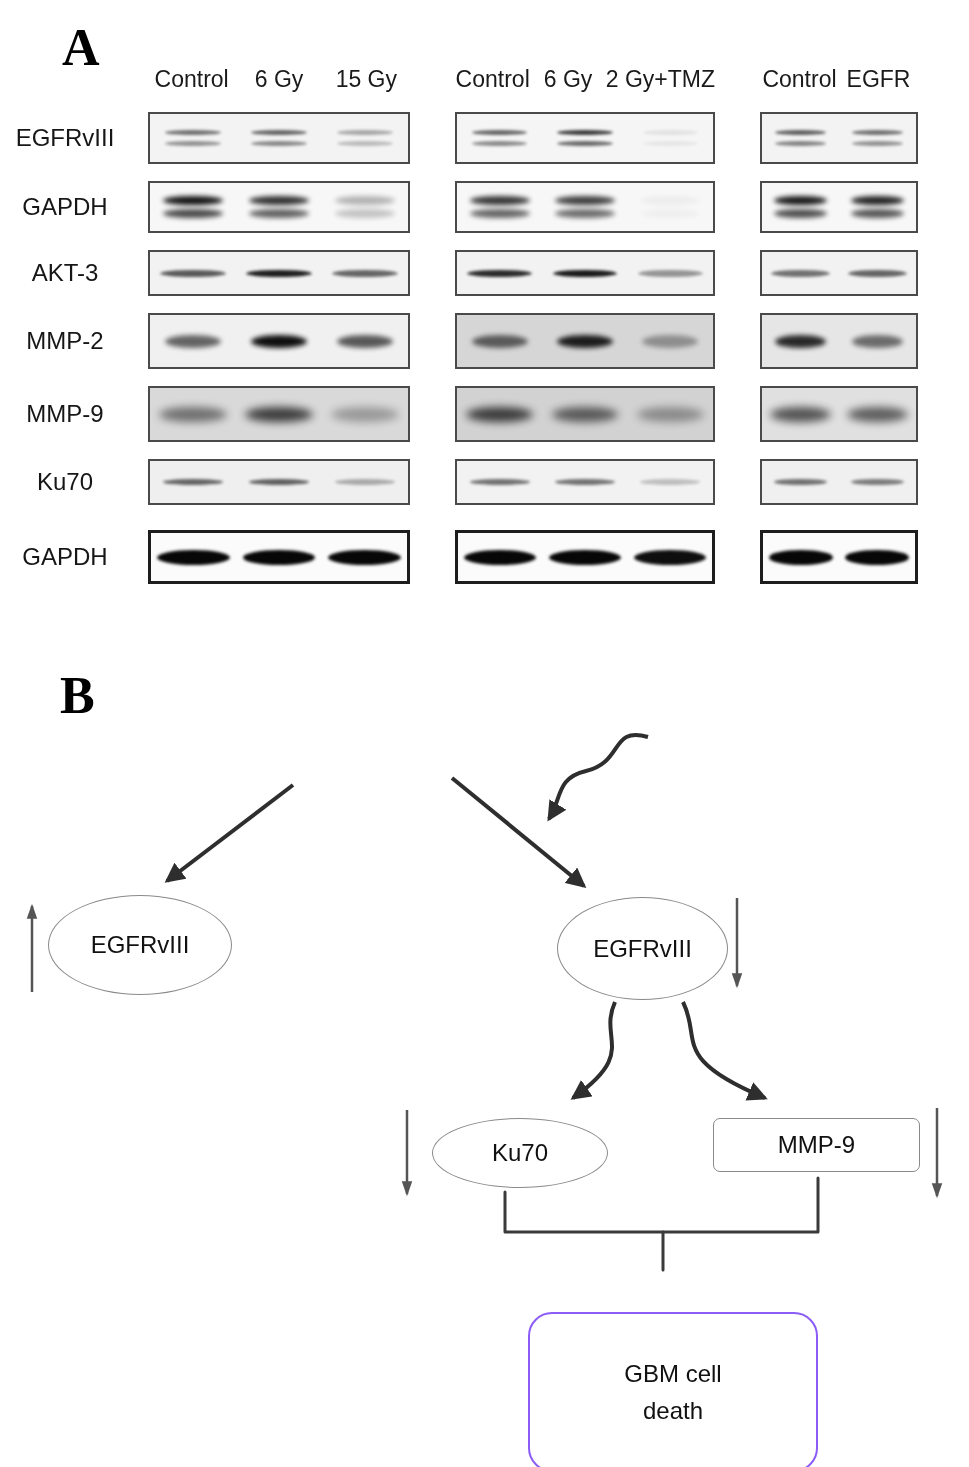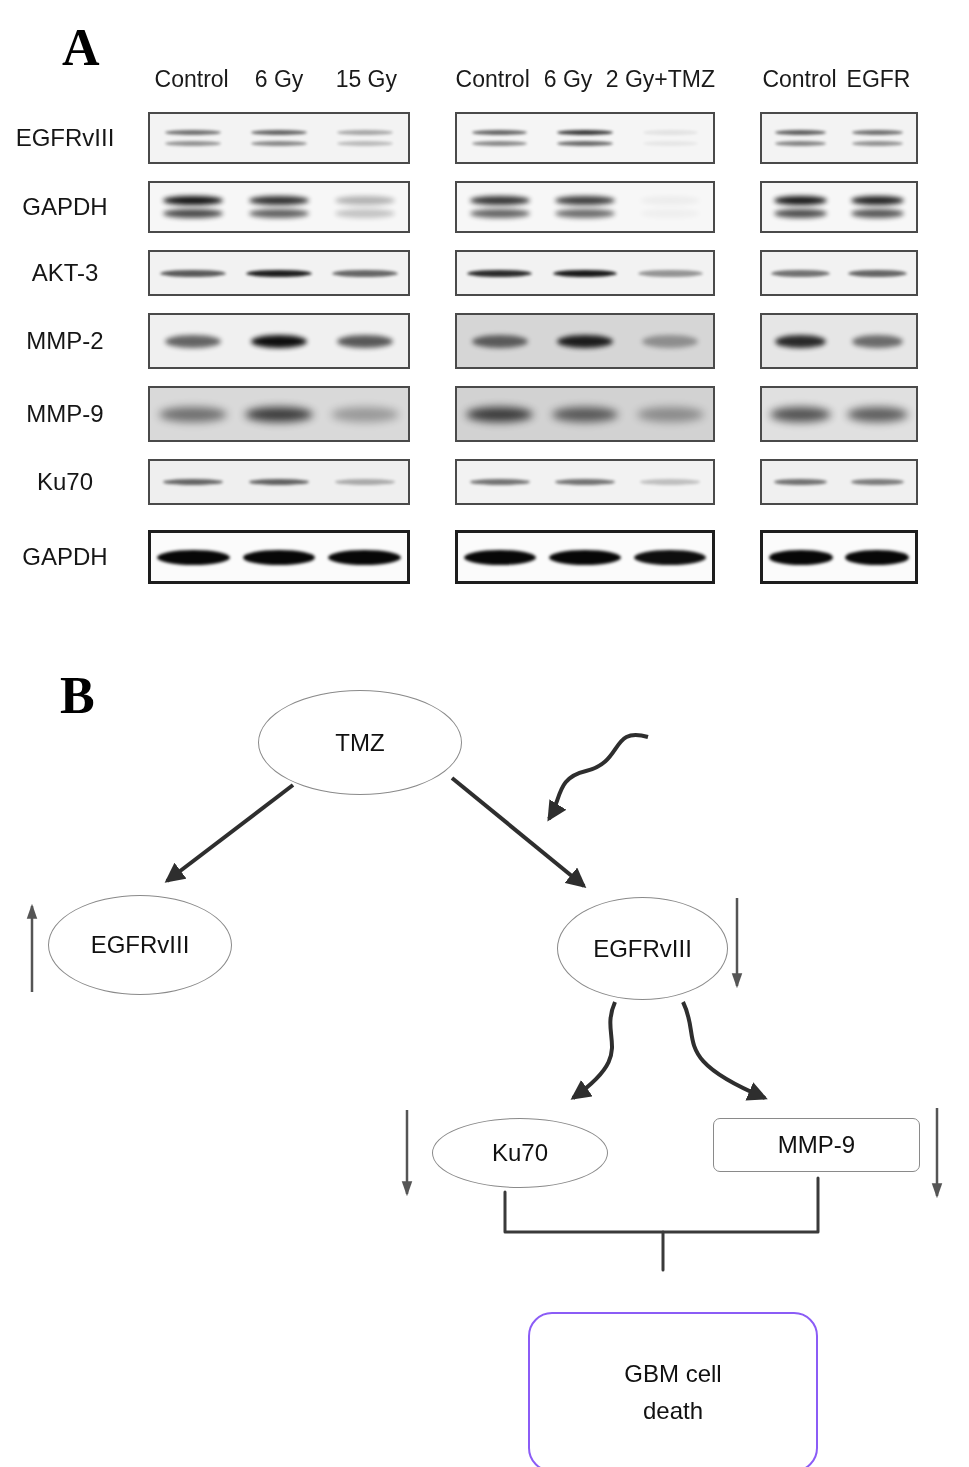--- a/index.html
+++ b/index.html
@@ -347,23 +347,20 @@
     <path class="bracket" d="M505 552 L505 592 L818 592 L818 538"></path>
     <path class="bracket" d="M663 592 L663 630"></path>
     <path class="thin" d="M32 352 L32 266" marker-end="url(#ah2)"></path>
     <path class="thin" d="M737 258 L737 346" marker-end="url(#ah2)"></path>
     <path class="thin" d="M407 470 L407 554" marker-end="url(#ah2)"></path>
     <path class="thin" d="M937 468 L937 556" marker-end="url(#ah2)"></path>
   </svg>
 
   <div class="panel-letter" id="labelB">B</div>
 
-  <div class="node ellipse" id="n-tmz">
-    <span>TMZ</span>
-  </div>
   <div class="node ellipse" id="n-egfr-up">
     <span>EGFRvIII</span>
   </div>
   <div class="node ellipse" id="n-egfr-down">
     <span>EGFRvIII</span>
   </div>
   <div class="node ellipse" id="n-ku70">
     <span>Ku70</span>
   </div>
   <div class="node" id="n-mmp9">

